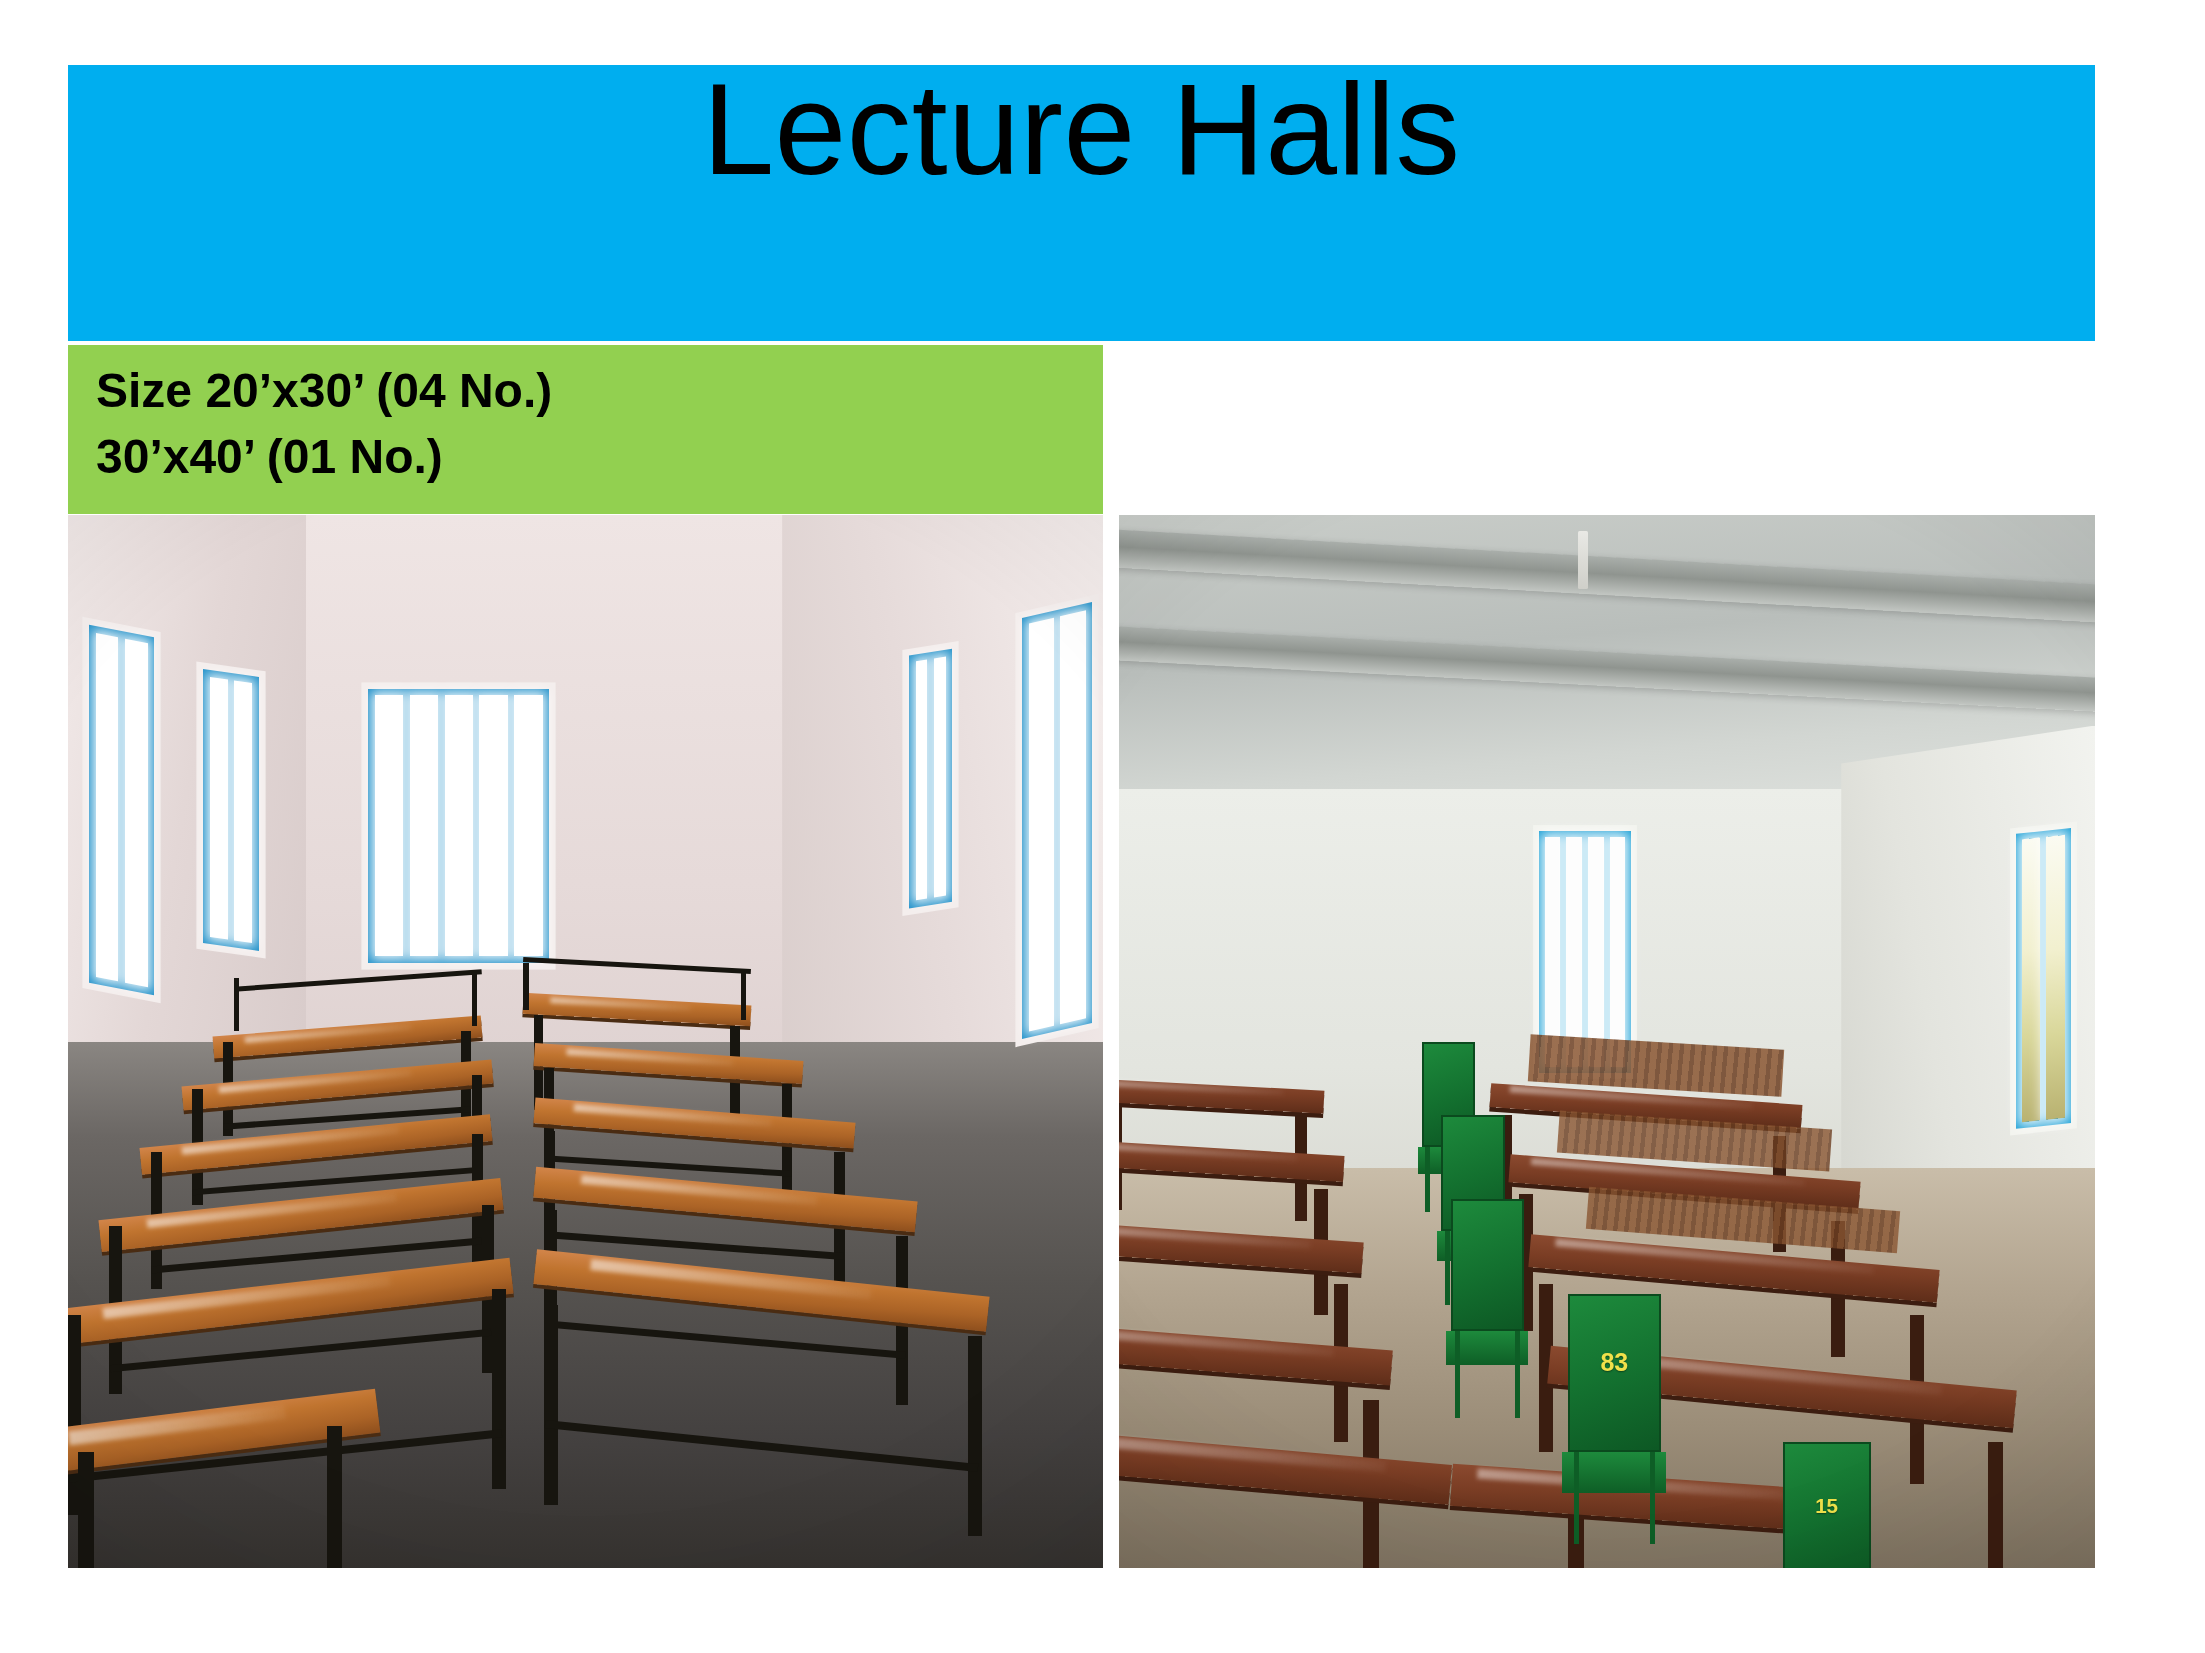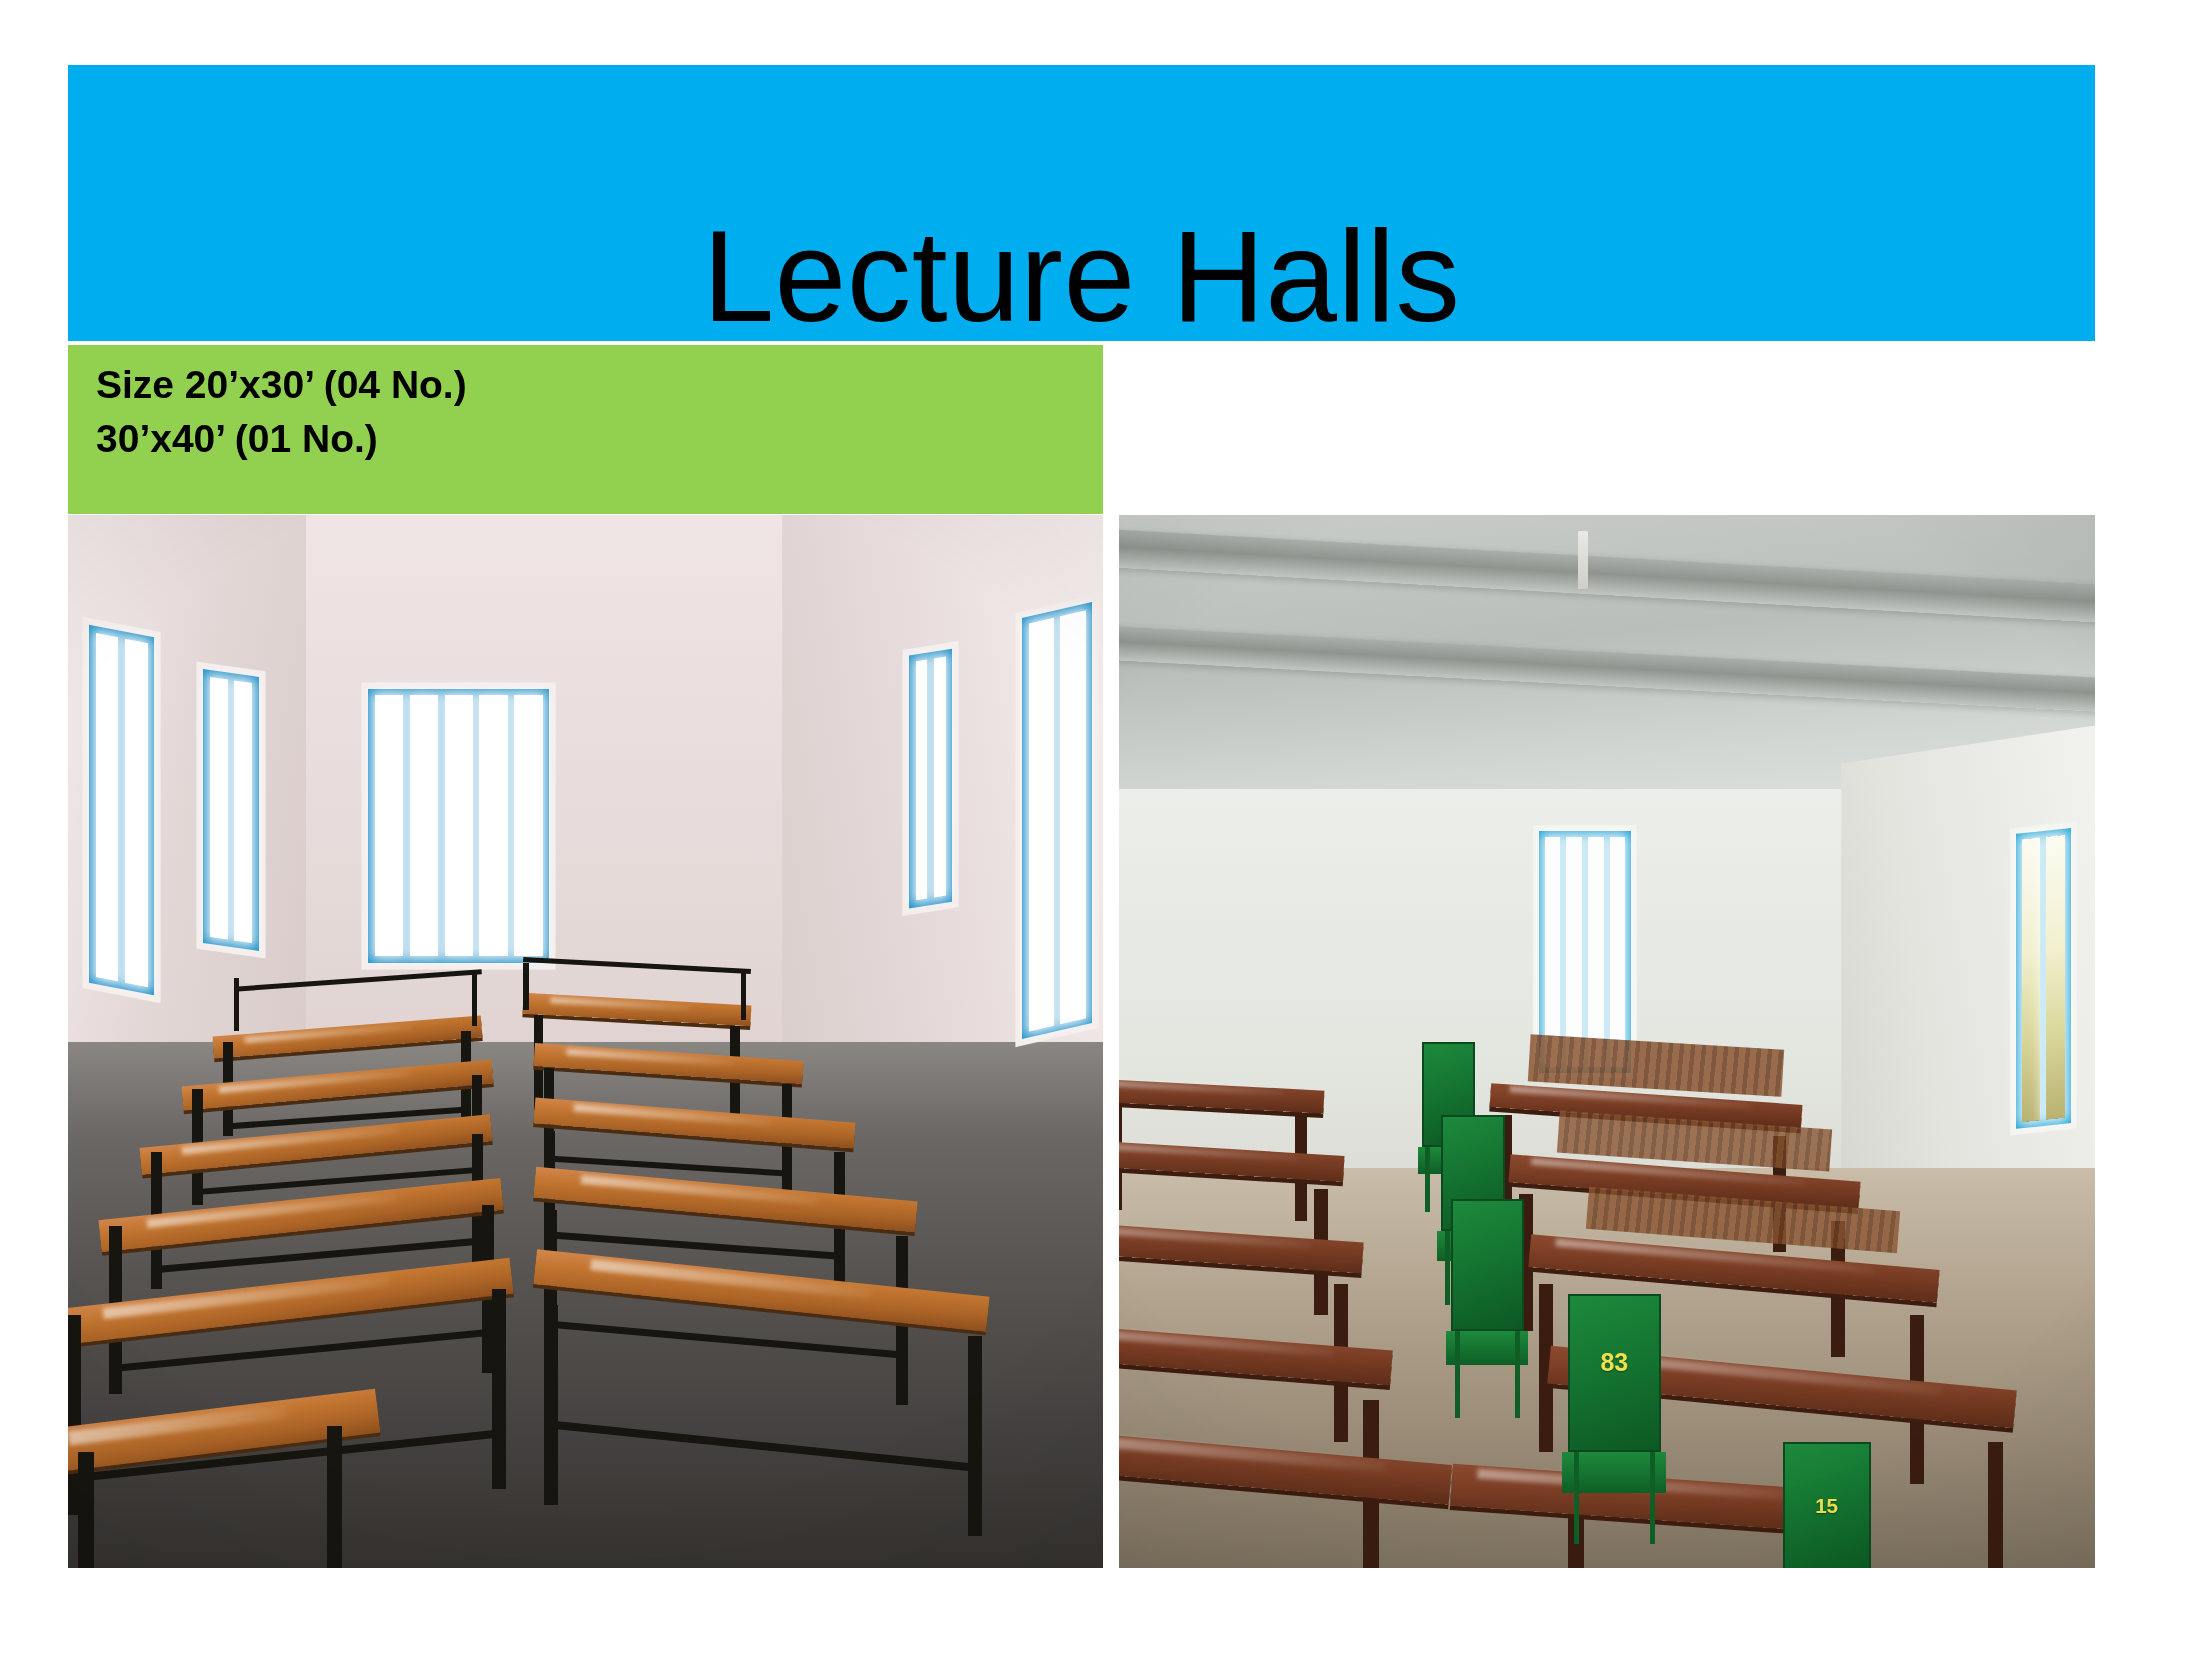--- a/index.html
+++ b/index.html
@@ -23,21 +23,21 @@
 
   
   .title-band {
     position: absolute;
     left: 68px;
     top: 65px;
     width: 2027px;
     height: 276px;
     background: var(--accent-blue, #00AEEF);
     display: flex;
-    align-items: flex-end;
+    align-items: flex-start;
     justify-content: center;
   }
   .title-text {
     font-family: "Liberation Sans", sans-serif;
     font-size: 129px;
     font-weight: 400;
     color: #000000;
     letter-spacing: 0.4px;
     line-height: 1;
     white-space: nowrap;
@@ -50,21 +50,21 @@
     height: 169px;
     background: var(--accent-green, #92D050);
     box-sizing: border-box;
     padding: 13.2px 0 0 28px;
   }
   .caption-left  { left: 68px;   width: 1035px; }
   .caption-right { left: 1119px; width: 976px; }
 
   .caption-line {
     font-family: "Liberation Sans", sans-serif;
-    font-size: 39px;
+    font-size: 48px;
     font-weight: bold;
     color: #000000;
     line-height: 1.38;
     white-space: nowrap;
   }
 
   
   .photo {
     position: absolute;
     top: 515px;

